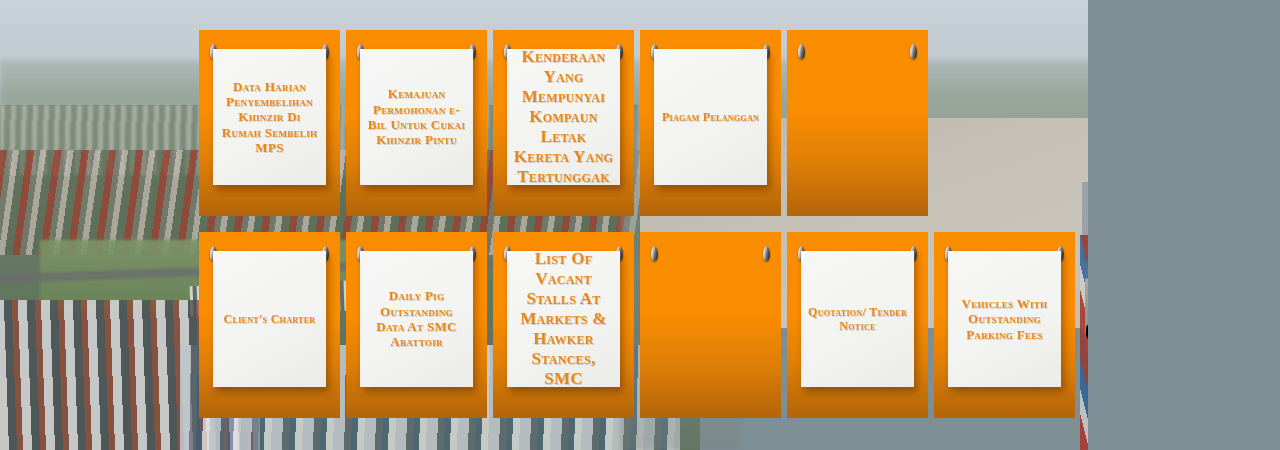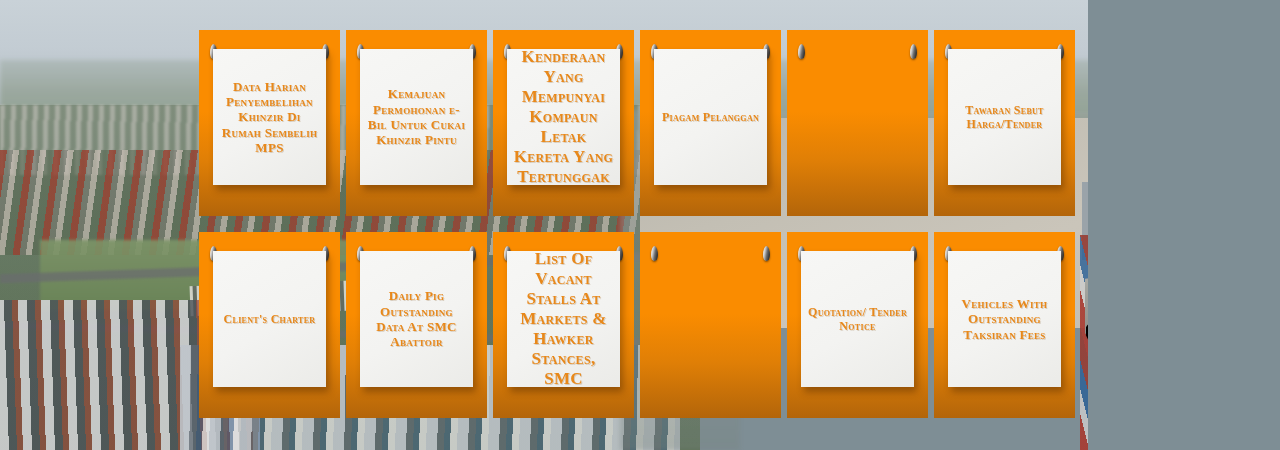--- a/index.html
+++ b/index.html
@@ -242,27 +242,20 @@
         <div class="paper">
           <div class="paper-text">Piagam Pelanggan</div>
         </div>
       </div>
 
       <div class="card">
         <span class="clip clip-l"></span>
         <span class="clip clip-r"></span>
       </div>
 
-      <div class="card">
-        <span class="clip clip-l"></span>
-        <span class="clip clip-r"></span>
-        <div class="paper">
-          <div class="paper-text">Tawaran Sebut Harga/Tender</div>
-        </div>
-      </div>
 
     </div>
 
     <div class="row row-2">
 
       <div class="card">
         <span class="clip clip-l"></span>
         <span class="clip clip-r"></span>
         <div class="paper">
           <div class="paper-text">Client's Charter</div>
@@ -295,21 +288,21 @@
         <span class="clip clip-r"></span>
         <div class="paper">
           <div class="paper-text">Quotation/ Tender Notice</div>
         </div>
       </div>
 
       <div class="card">
         <span class="clip clip-l"></span>
         <span class="clip clip-r"></span>
         <div class="paper">
-          <div class="paper-text sm">Vehicles With Outstanding Taksiran Fees</div>
+          <div class="paper-text sm">Vehicles With Outstanding Parking Fees</div>
         </div>
       </div>
 
     </div>
   </div>
 
   <div class="cursor">
     <div class="ripple">
       <i></i>
         <i></i>

